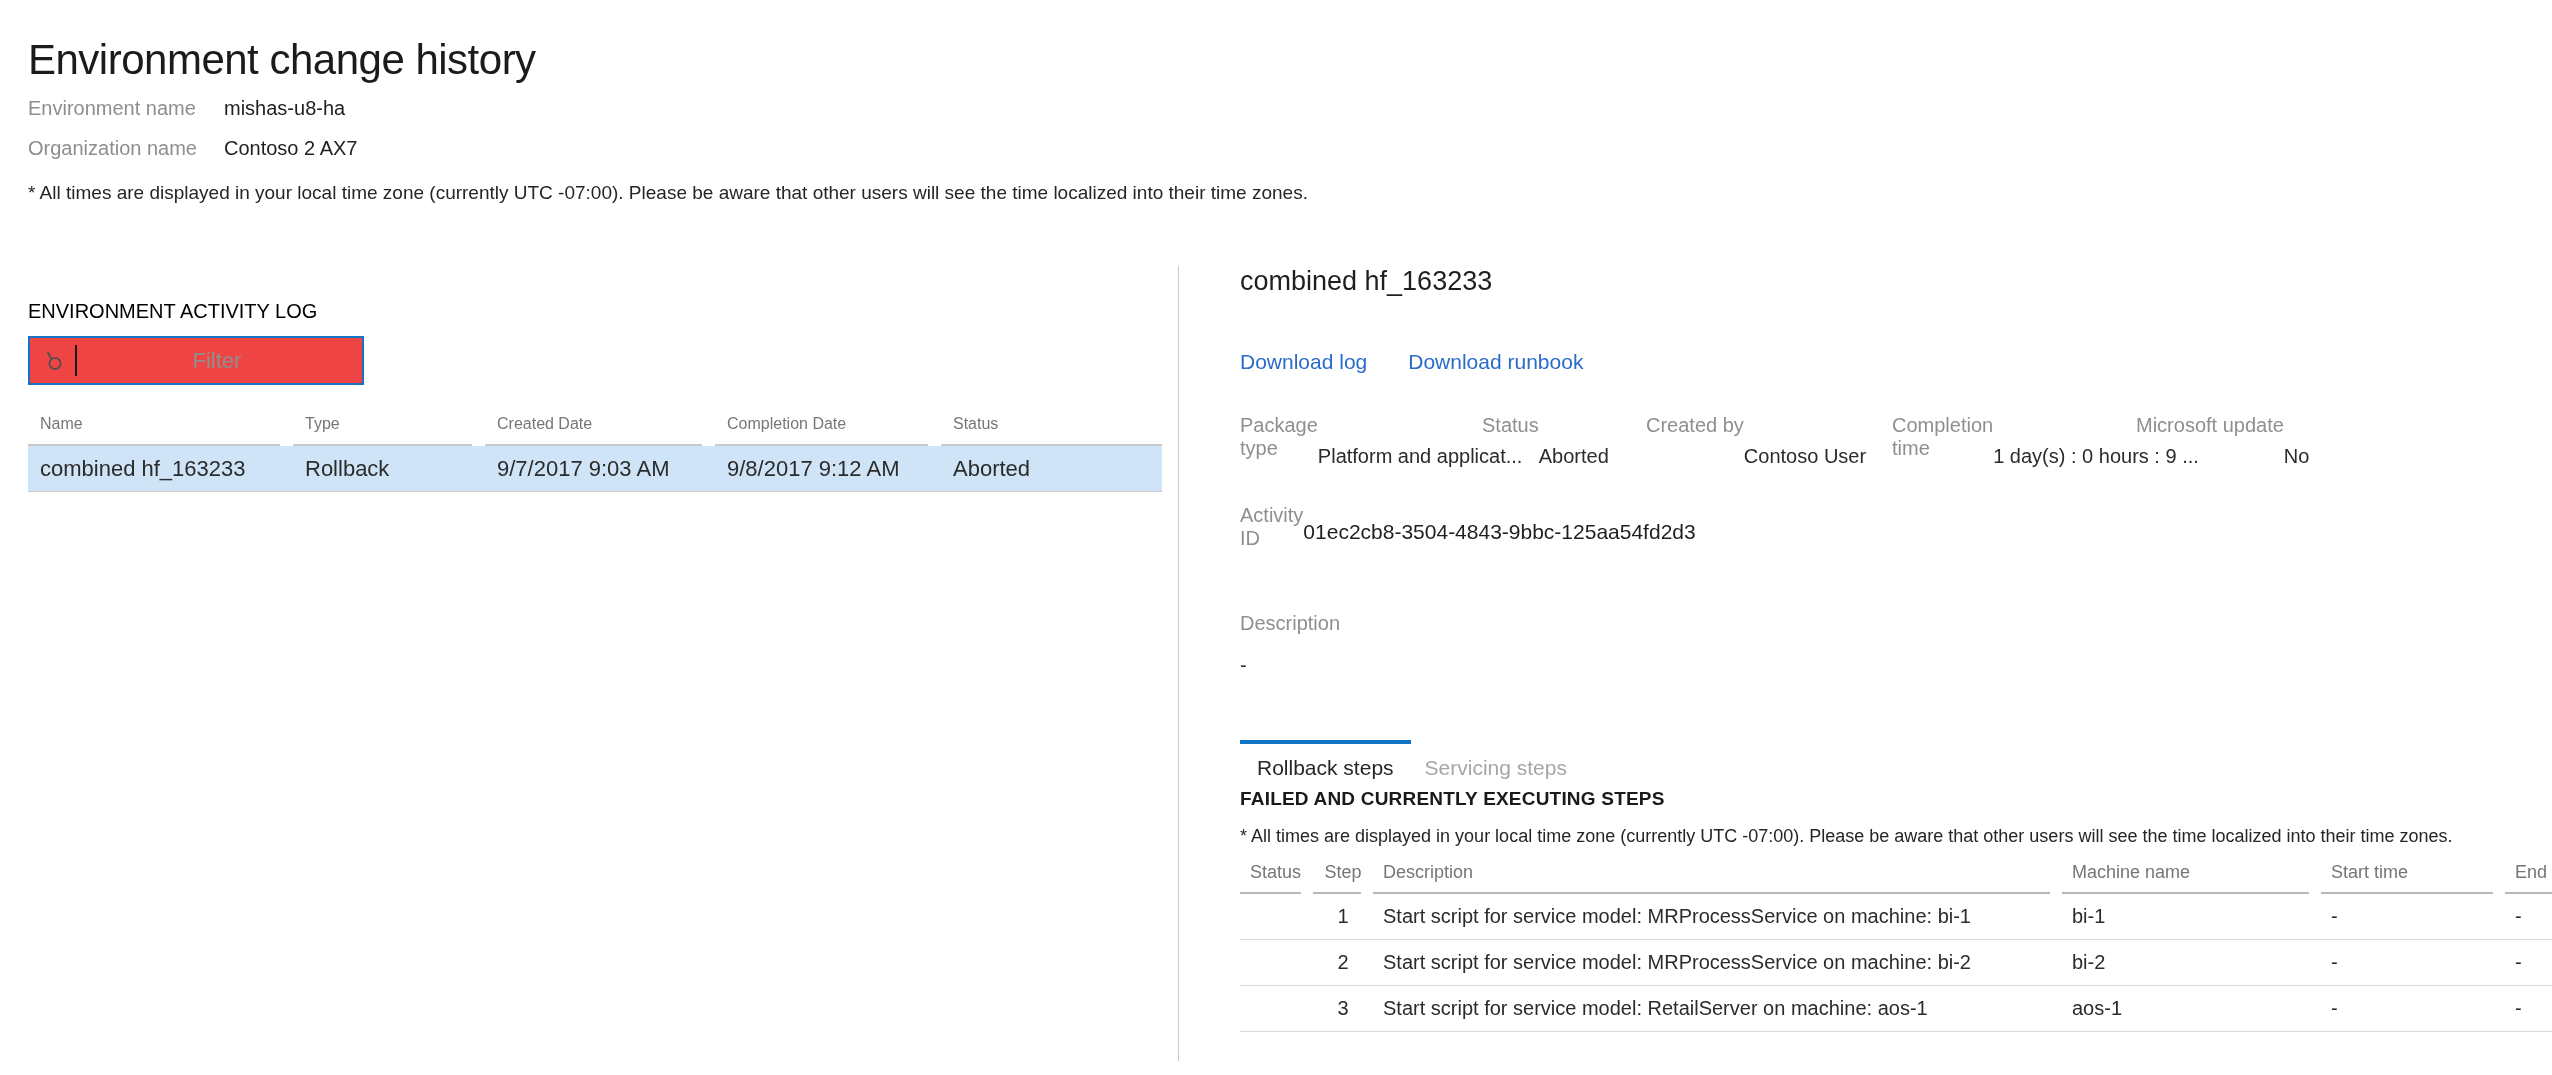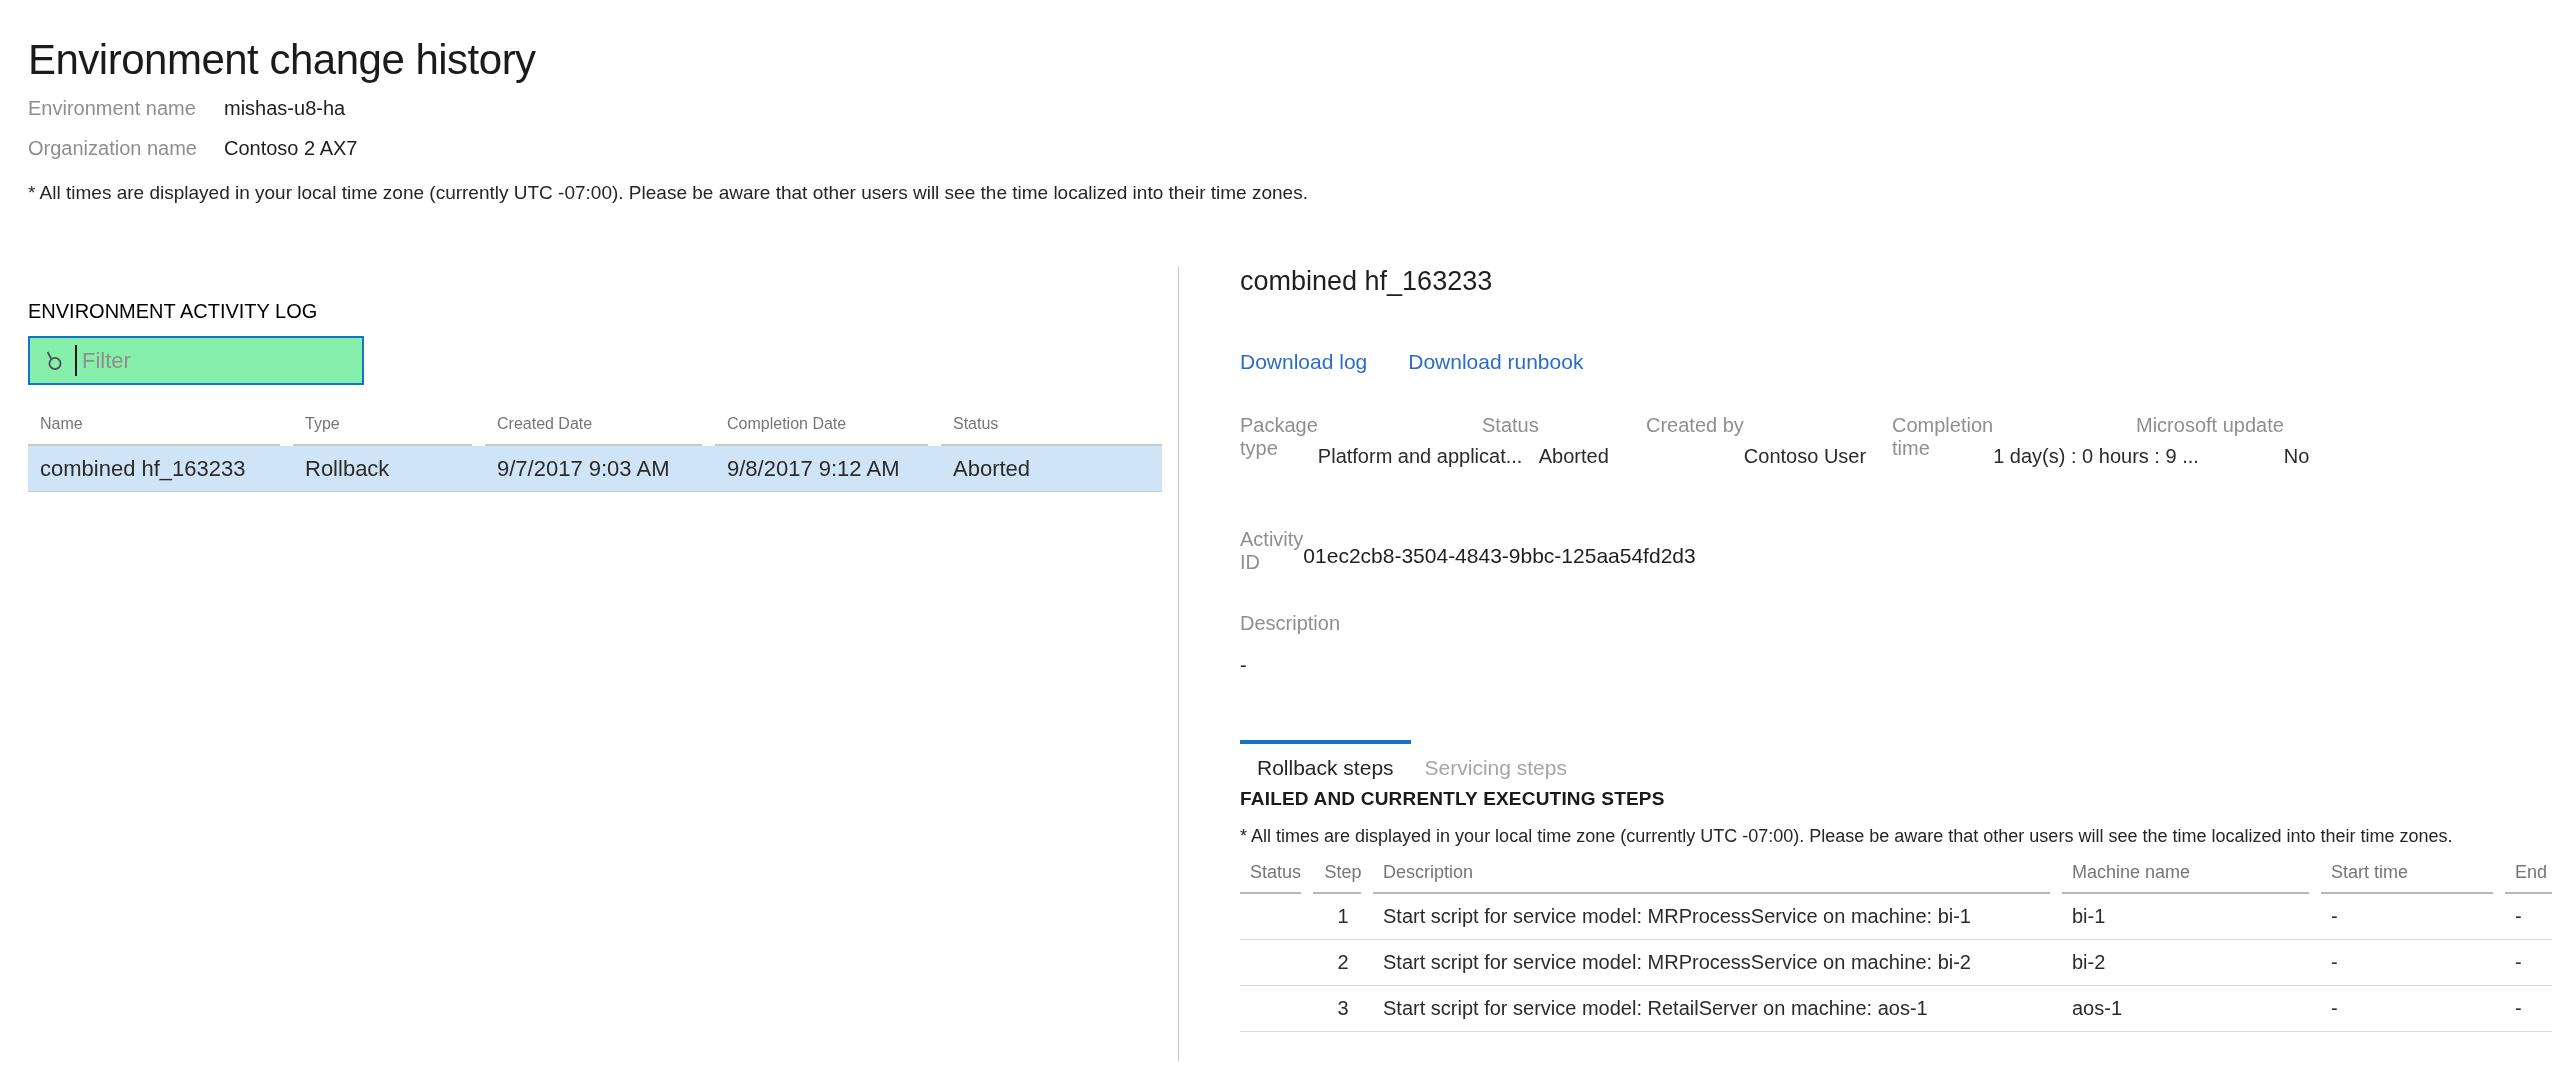--- a/index.html
+++ b/index.html
@@ -38,21 +38,21 @@
   .log-heading {
     position: absolute; left: 28px; top: 300px;
     font-size: 20px; font-weight: normal; color: #000000;
   }
   .filter-wrap { position: absolute; left: 28px; top: 336px; width: 336px; height: 49px; }
   .filter-input {
     width: 100%; height: 100%;
     border: 2px solid var(--accent-blue);
     padding: 0 10px 0 52px;
     font-family: inherit; font-size: 22px; color: #1f1f1f;
-    outline: none; background: #86efac;
+    outline: none; background: #ef4444; text-align: center;
   }
   .filter-input::placeholder { color: #8f8f8f; opacity: 1; }
   .filter-search-icon { position: absolute; left: 14px; top: 12px; width: 22px; height: 24px; }
   .filter-caret { position: absolute; left: 47px; top: 9px; width: 2px; height: 31px; background: #1a1a1a; pointer-events: none; }
 
   table.activity-table {
     position: absolute; left: 28px; top: 408px;
     width: 1134px; table-layout: fixed;
     border-collapse: separate; border-spacing: 0;
   }
@@ -88,21 +88,21 @@
 
   .fields-row { position: absolute; left: 0; top: 414px; display: flex; }
   .field { display: flex; flex-direction: row; }
   .field .f-label { font-size: 20px; color: #8f8f8f; }
   .field .f-value { font-size: 20px; color: #2b2b2b; margin-top: 31px; white-space: nowrap; }
   .fields-row .field:nth-child(1) { width: 242px; }
   .fields-row .field:nth-child(2) { width: 164px; }
   .fields-row .field:nth-child(3) { width: 246px; }
   .fields-row .field:nth-child(4) { width: 244px; }
 
-  .ids-row { position: absolute; left: 0; top: 504px; display: flex; margin-top: 24px; }
+  .ids-row { position: absolute; left: 0; top: 504px; display: flex; }
   .ids-row .field:nth-child(1) { width: 432px; }
   .ids-row .f-value { font-size: 21px; color: #1f1f1f; margin-top: 16px; }
 
   .desc-block { position: absolute; left: 0; top: 612px; }
   .desc-block .f-label { font-size: 20px; color: #8f8f8f; }
   .desc-block .f-value { font-size: 20px; color: #2b2b2b; margin-top: 19px; }
 
   .tabs { position: absolute; left: 0; top: 740px; display: flex; text-align: center; }
   .tab {
     font-size: 21px; padding: 12px 17px 0 17px;

